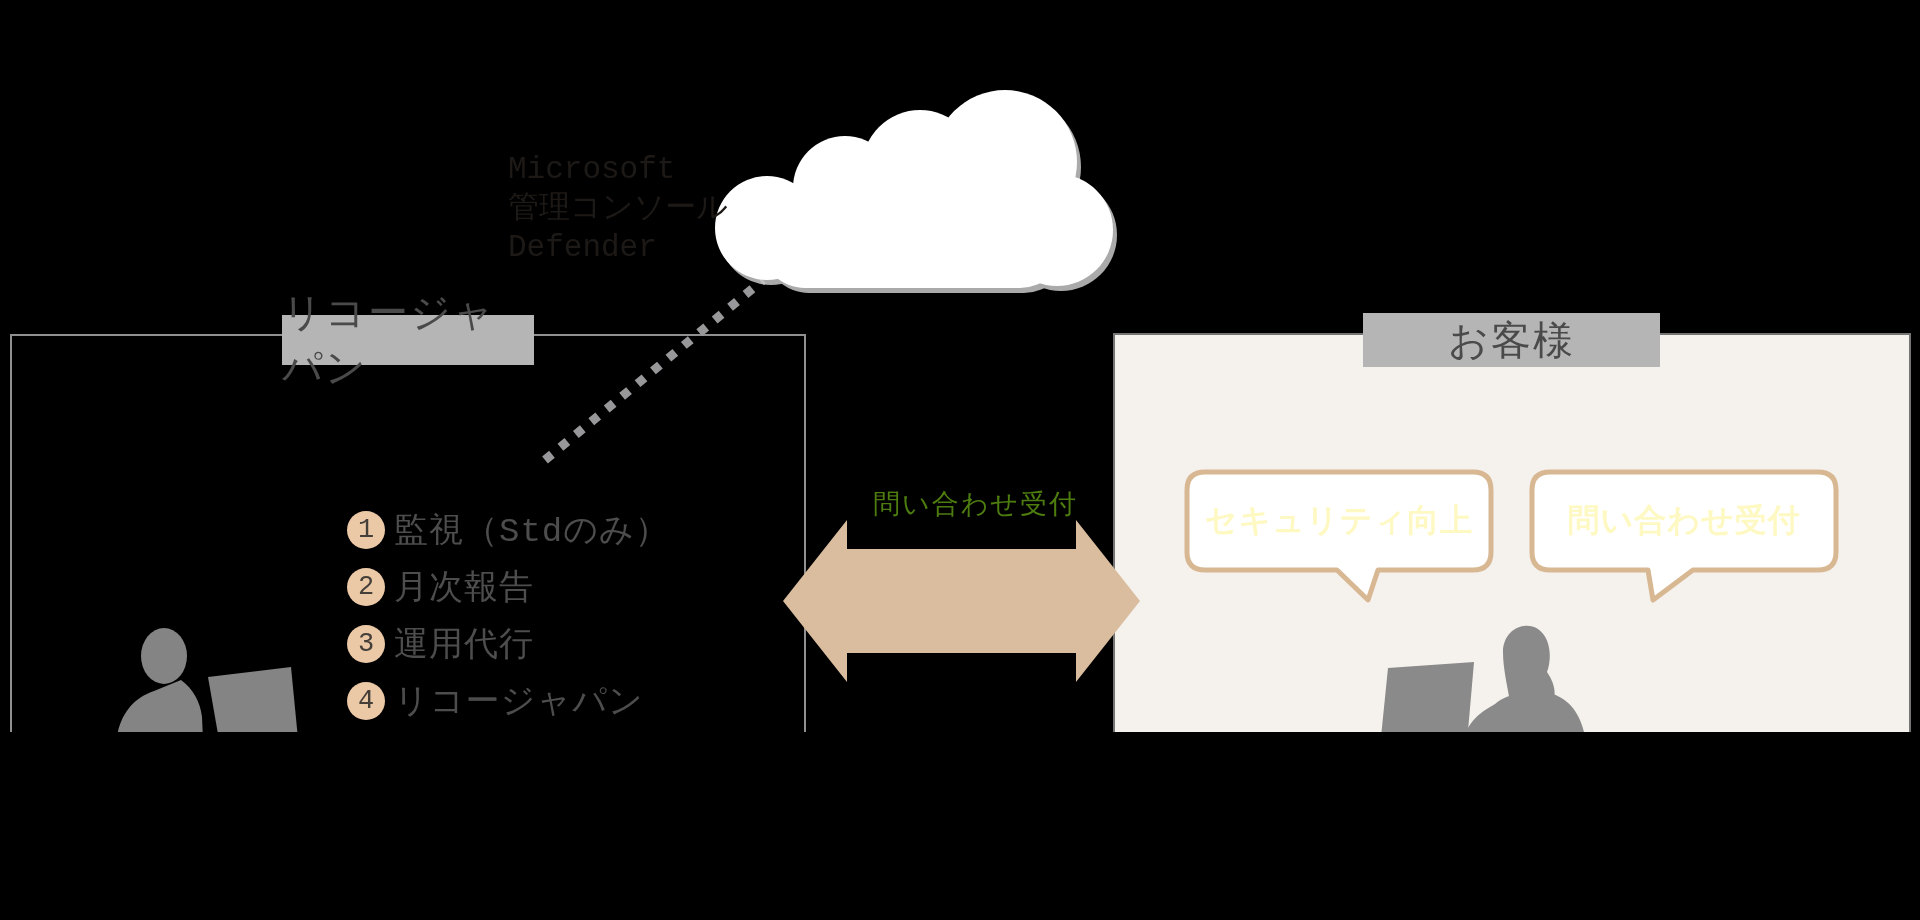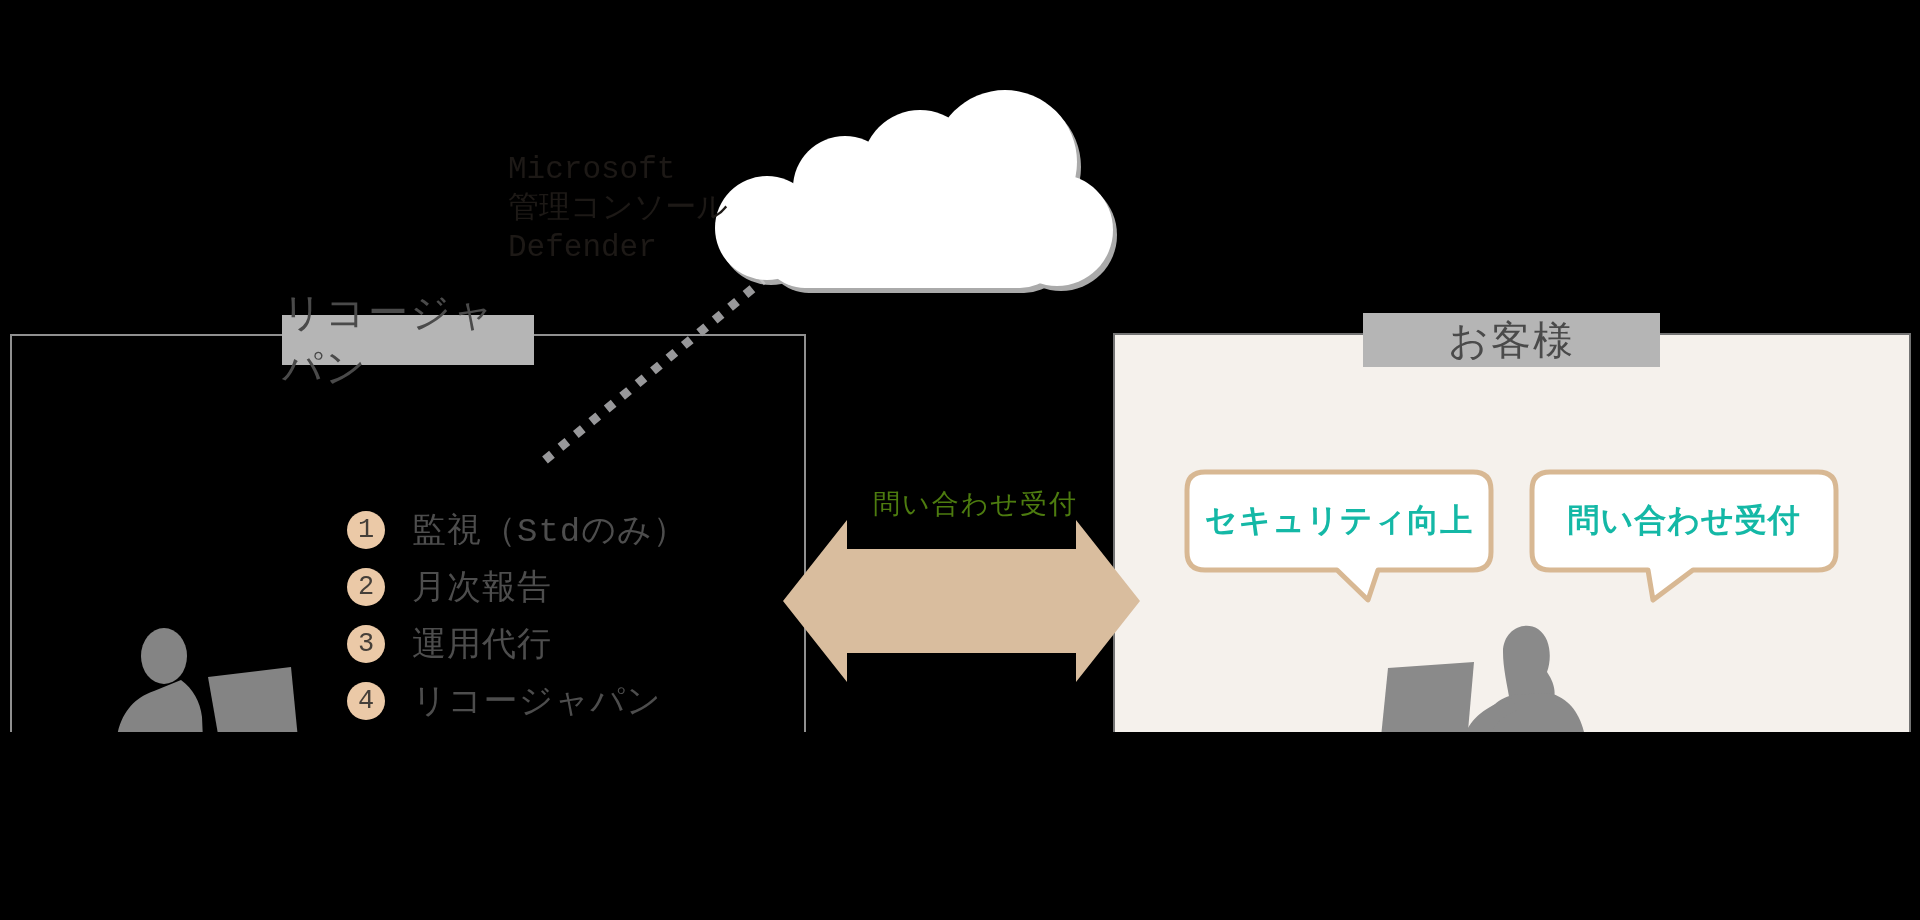--- a/index.html
+++ b/index.html
@@ -34,32 +34,32 @@
 
   
   #service-list{left:347px;top:511px;}
   .service-item{display:flex;align-items:center;height:38px;margin-bottom:19px;}
   .badge{
     width:38px;height:38px;border-radius:50%;background:#ebc9a7;
     color:#453f39;font-size:27px;display:flex;align-items:center;justify-content:center;
     flex:0 0 38px;
   }
   .service-label{
-    color:#4d4d4d;font-size:34px;margin-left:27px;white-space:nowrap;letter-spacing:1px;
+    color:#4d4d4d;font-size:34px;margin-left:9px;white-space:nowrap;letter-spacing:1px;
   }
 
   
   #connection-label{
     left:873px;top:486px;color:#4d7c0f;font-size:27px;letter-spacing:2px;white-space:nowrap;
   }
 
   
   .bubble-text{
     display:flex;align-items:center;justify-content:center;
-    color:#14b8a6;font-size:32px;font-weight:bold;letter-spacing:1px;z-index:6;
+    color:#fef9c3;font-size:32px;font-weight:bold;letter-spacing:1px;z-index:6;
   }
   #bubble1-text{left:1183px;top:472px;width:312px;height:98px;}
   #bubble2-text{left:1528px;top:472px;width:312px;height:98px;}
 
   #cloud-svg{filter:drop-shadow(4px 5px 0px rgba(200,200,200,0.85));}
 </style>
 </head>
 <body>
 
 <div id="stage">

